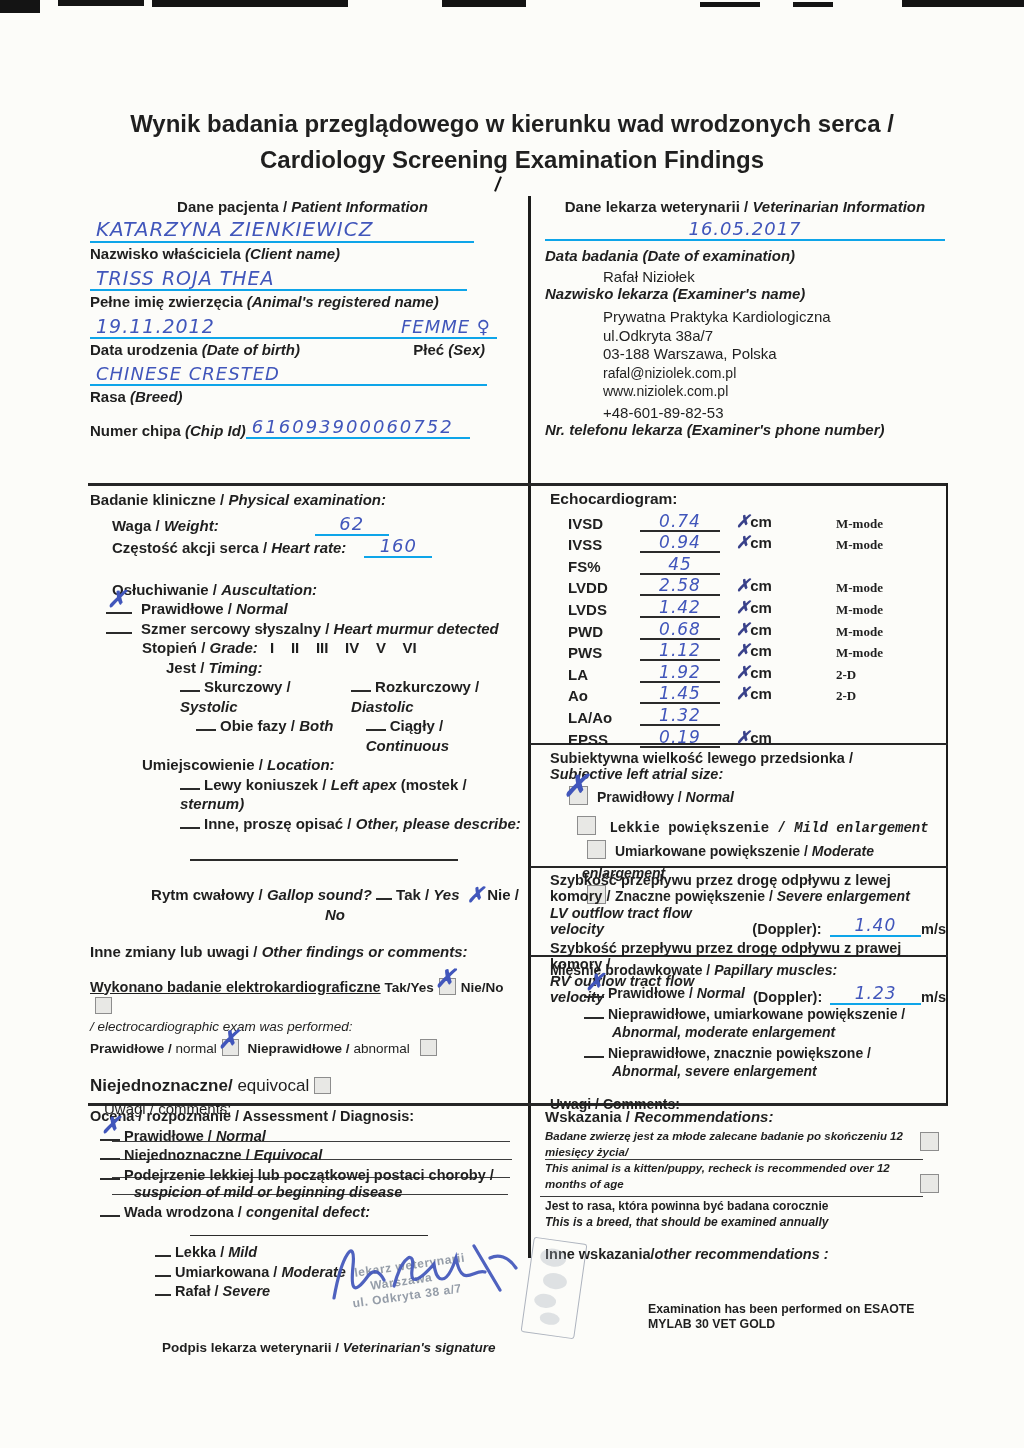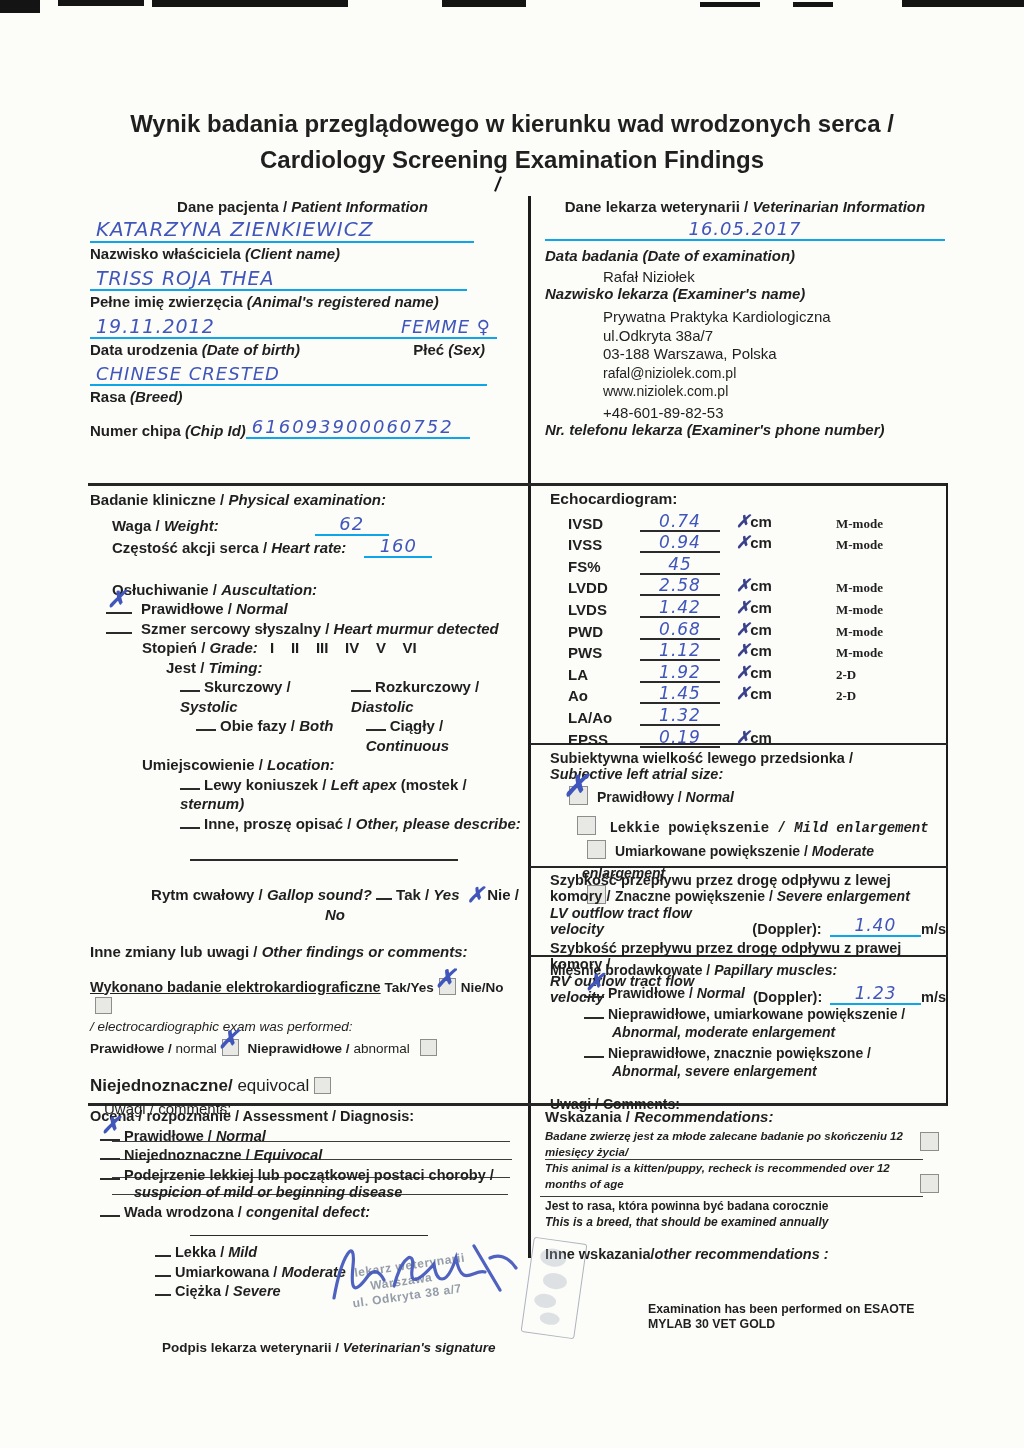--- a/index.html
+++ b/index.html
@@ -409,21 +409,21 @@
     <div style="margin:14px 0 6px 100px;width:238px;border-bottom:1.8px solid #2b2b2b;"></div>
     <div style="margin-left:65px;">
       <span class="ml sm" style="width:16px;"></span><span class="b">Lekka /</span>
       <span class="bi">Mild</span>
     </div>
     <div style="margin-left:65px;">
       <span class="ml sm" style="width:16px;"></span><span class="b">Umiarkowana /</span>
       <span class="bi">Moderate</span>
     </div>
     <div style="margin-left:65px;">
-      <span class="ml sm" style="width:16px;"></span><span class="b">Ciężka /</span>
+      <span class="ml sm" style="width:16px;"></span><span class="b">Rafał /</span>
       <span class="bi">Severe</span>
     </div>
     <div style="margin:38px 0 0 72px;font-size:13.5px;">
       <span class="b">Podpis lekarza weterynarii /</span>
       <span class="bi">Veterinarian's signature</span>
     </div>
   </div>
 
   <div class="abs" style="left:322px;top:1228px;width:230px;height:115px;z-index:3;">
     <div class="abs" style="left:34px;top:30px;transform:rotate(-8deg);color:rgba(122,132,148,.8);">

